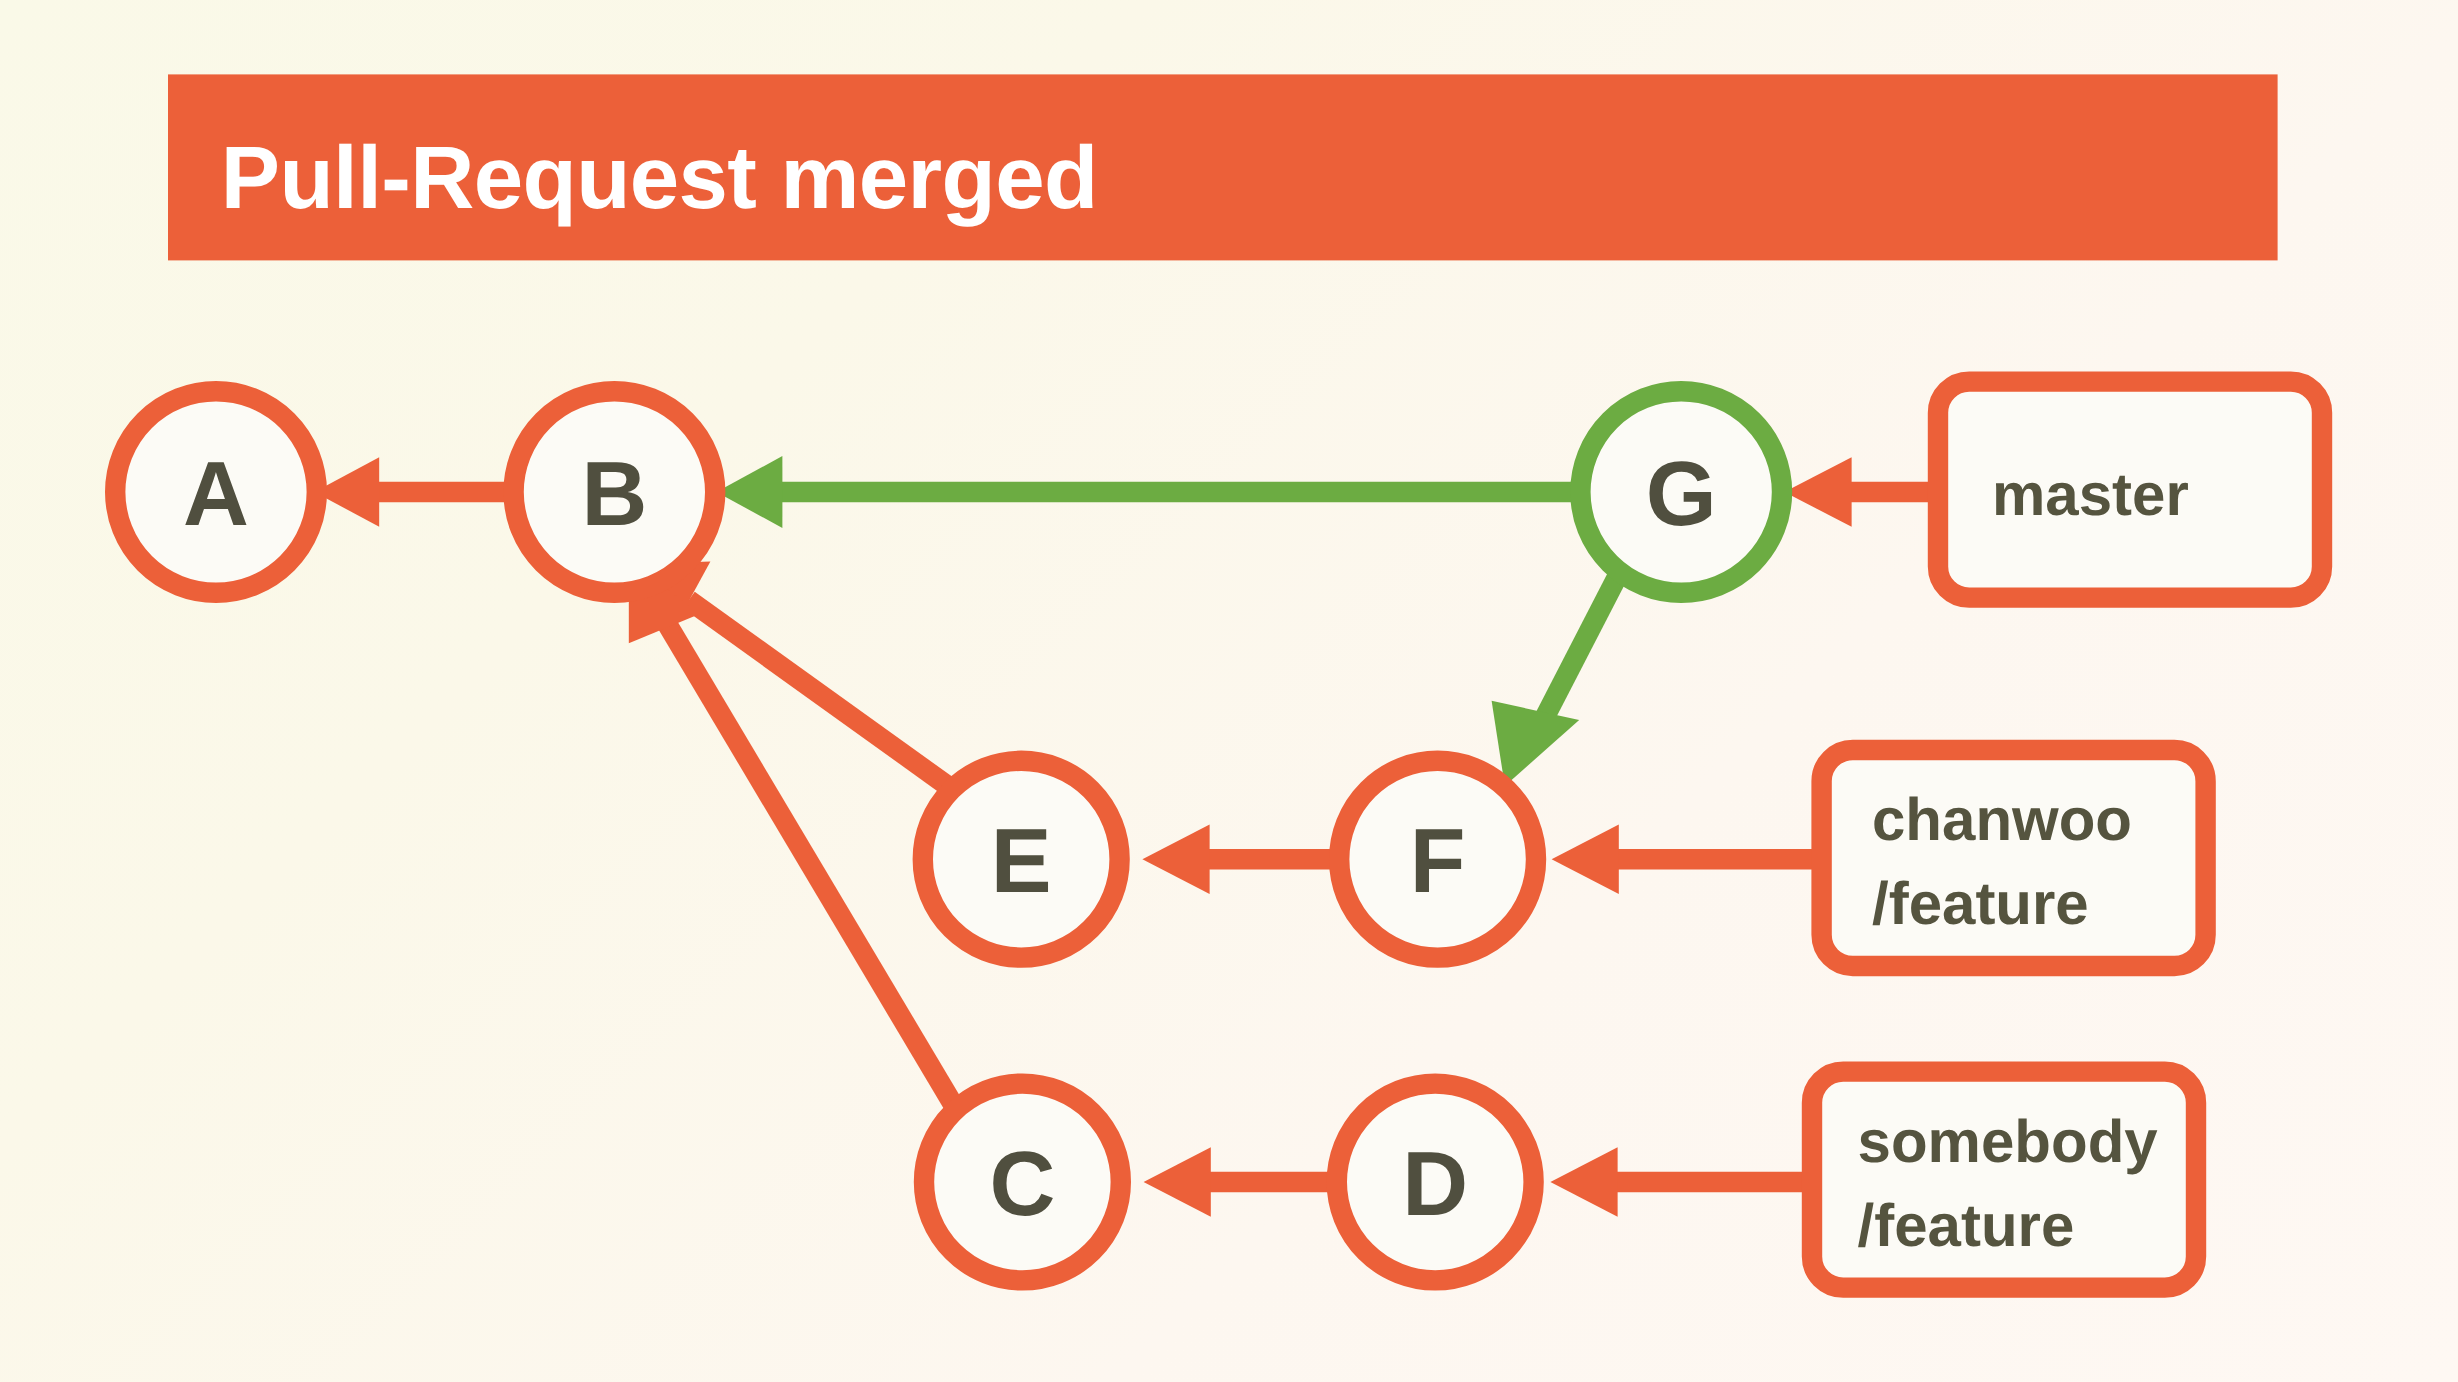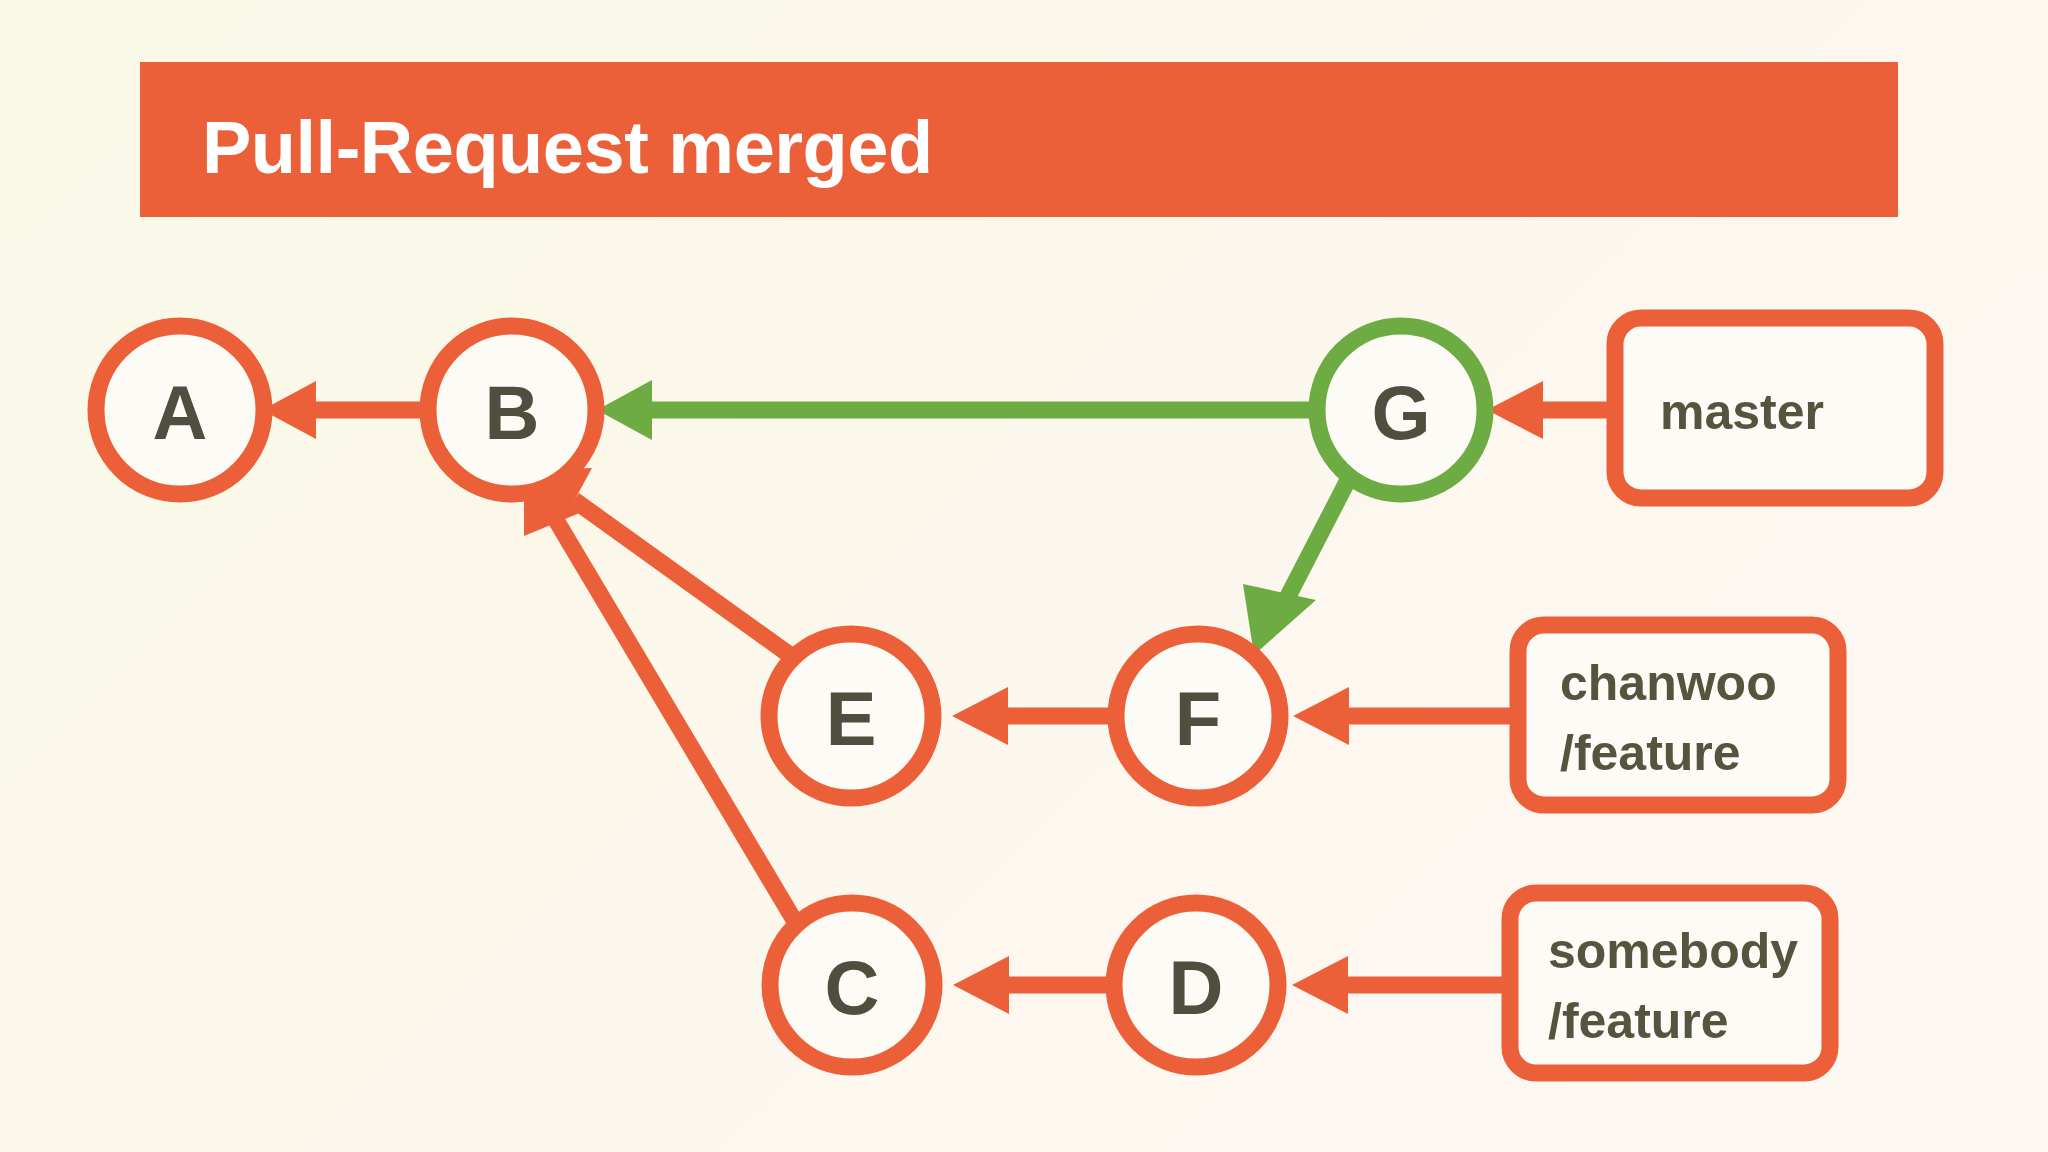--- a/index.html
+++ b/index.html
@@ -30,21 +30,21 @@
     height: 155px;
     background: #EC6039;
     display: flex;
     align-items: center;
   }
   #header-title {
     color: #FFFFFF;
     font-size: 74px;
     font-weight: bold;
     letter-spacing: -0.5px;
-    padding-left: 62px;
+    padding-left: 44px;
     line-height: 1;
     white-space: nowrap;
     margin-top: 16px;
   }
   
   #diagram-svg {
     position: absolute;
     left: 0;
     top: 0;
     width: 2048px;

